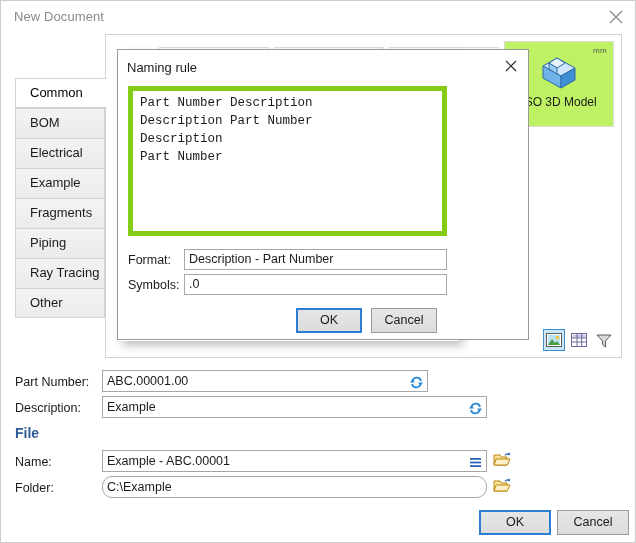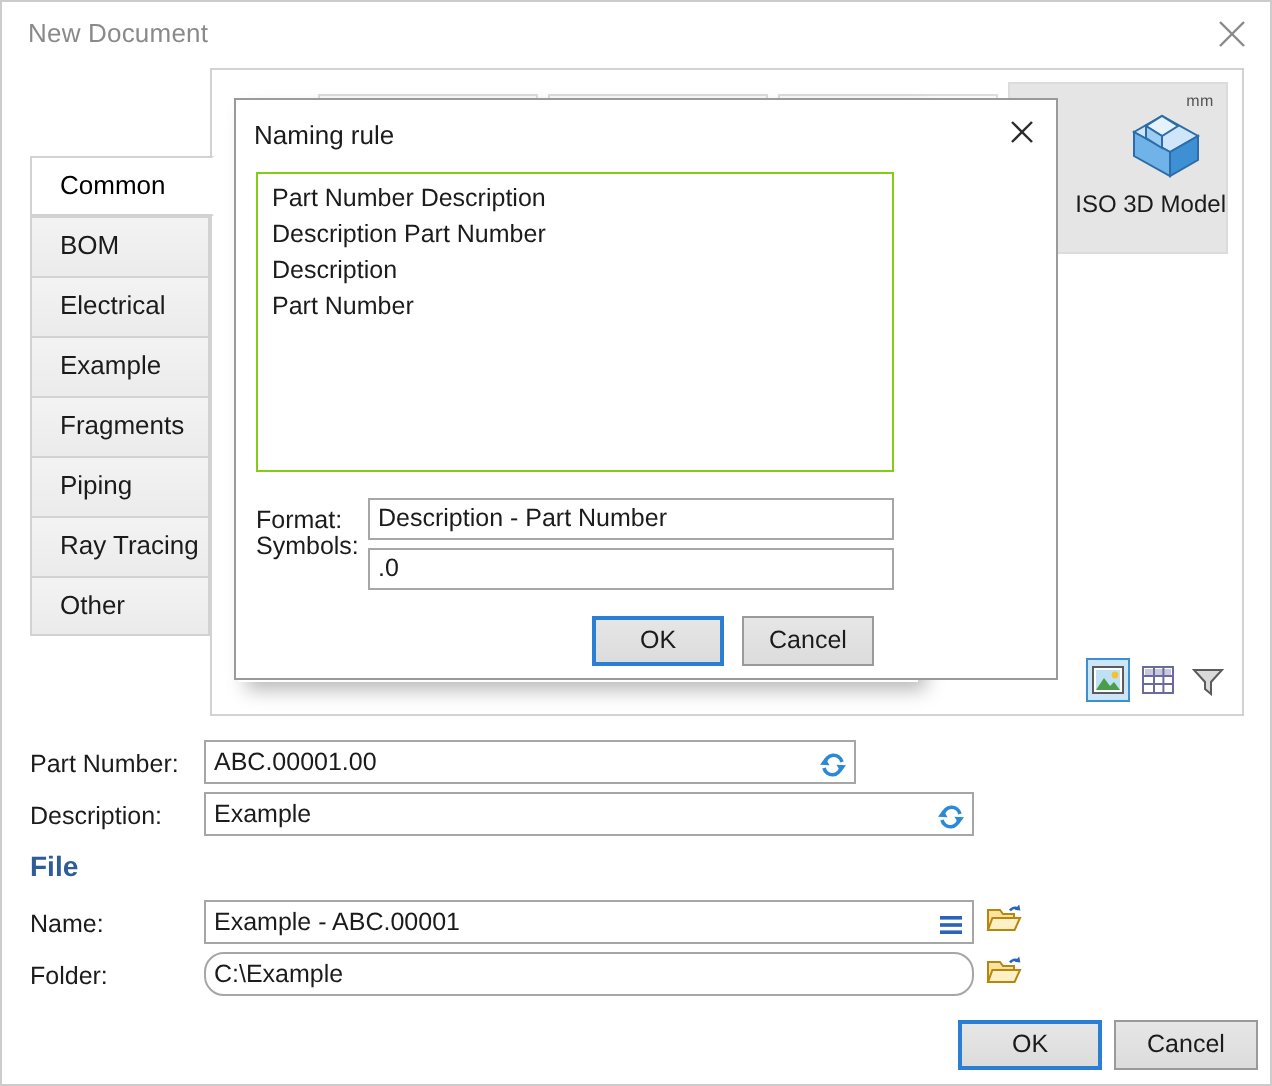--- a/index.html
+++ b/index.html
@@ -100,23 +100,23 @@
   #tile-row {
     position: absolute;
     left: 8px; top: 6px;
     height: 86px;
   }
   .tile {
     position: absolute;
     top: 0;
     width: 110px; height: 86px;
     box-sizing: border-box;
-    background: #e5e5e5;
+    background: #bef264;
     border: 1px solid #dcdcdc;
-    text-align: right;
+    text-align: center;
     cursor: default;
   }
   .tile-units {
     position: absolute;
     right: 6px; top: 4px;
     font-size: 8px;
     color: #555;
     letter-spacing: .3px;
   }
   .tile-icon {
@@ -247,23 +247,24 @@
     right: 6px; top: 6px;
     width: 22px; height: 20px;
     cursor: default;
   }
   #dlg-list {
     position: absolute;
     left: 10px; top: 36px;
     width: 319px; height: 150px;
     box-sizing: border-box;
     background: #ffffff;
-    border: 1px solid #84cc16;
+    border: 5px solid #84cc16;
     overflow: hidden;
     padding-top: 3px;
+    font-family: Liberation Mono, monospace;
   }
   .dlg-list-item {
     height: 18px;
     line-height: 18px;
     padding-left: 7px;
     font-size: 12.5px;
     color: #1b1b1b;
     white-space: nowrap;
     cursor: default;
   }
@@ -458,20 +459,20 @@
     <div id="dlg-list">
       <div class="dlg-list-item">Part Number Description</div>
       <div class="dlg-list-item">Description Part Number</div>
       <div class="dlg-list-item">Description</div>
       <div class="dlg-list-item">Part Number</div>
     </div>
 
     <div class="dlg-lbl" style="left:10px; top:203px;">Format:</div>
     <div class="dlg-field" style="left:66px; top:199px; width:263px;">Description - Part Number</div>
 
-    <div class="dlg-lbl" style="left:10px; top:216px;">Symbols:</div>
+    <div class="dlg-lbl" style="left:10px; top:228px;">Symbols:</div>
     <div class="dlg-field" style="left:66px; top:224px; width:263px;">.0</div>
 
     <div class="dlg-btn default" style="left:178px; top:258px;">OK</div>
     <div class="dlg-btn" style="left:253px; top:258px;">Cancel</div>
   </div>
 
 </div>
 
 </body></html>

